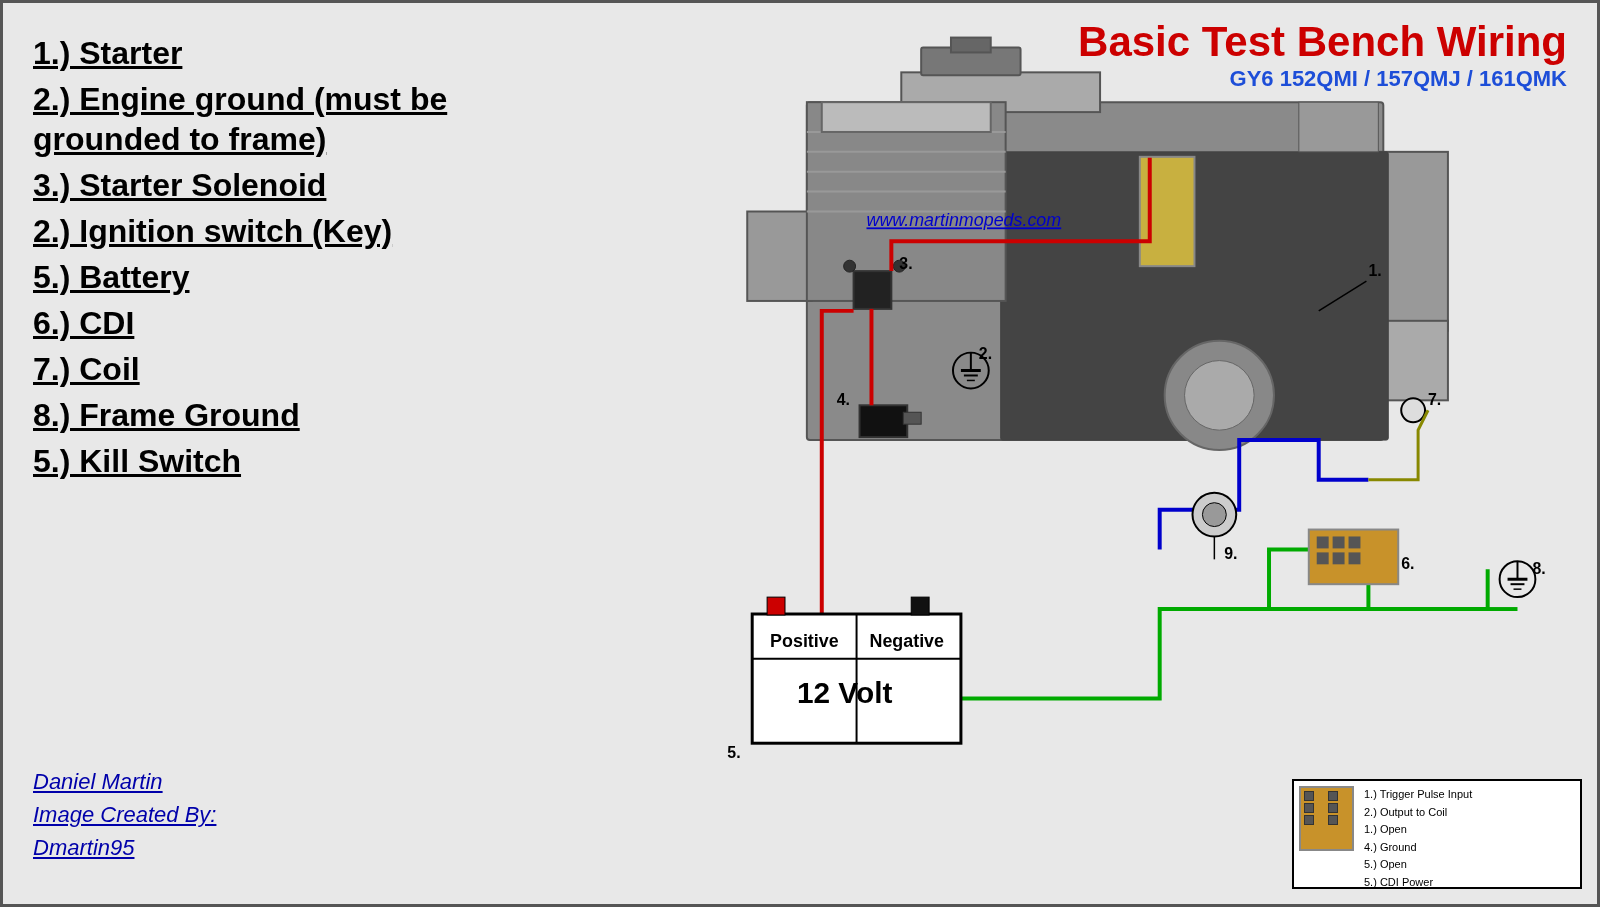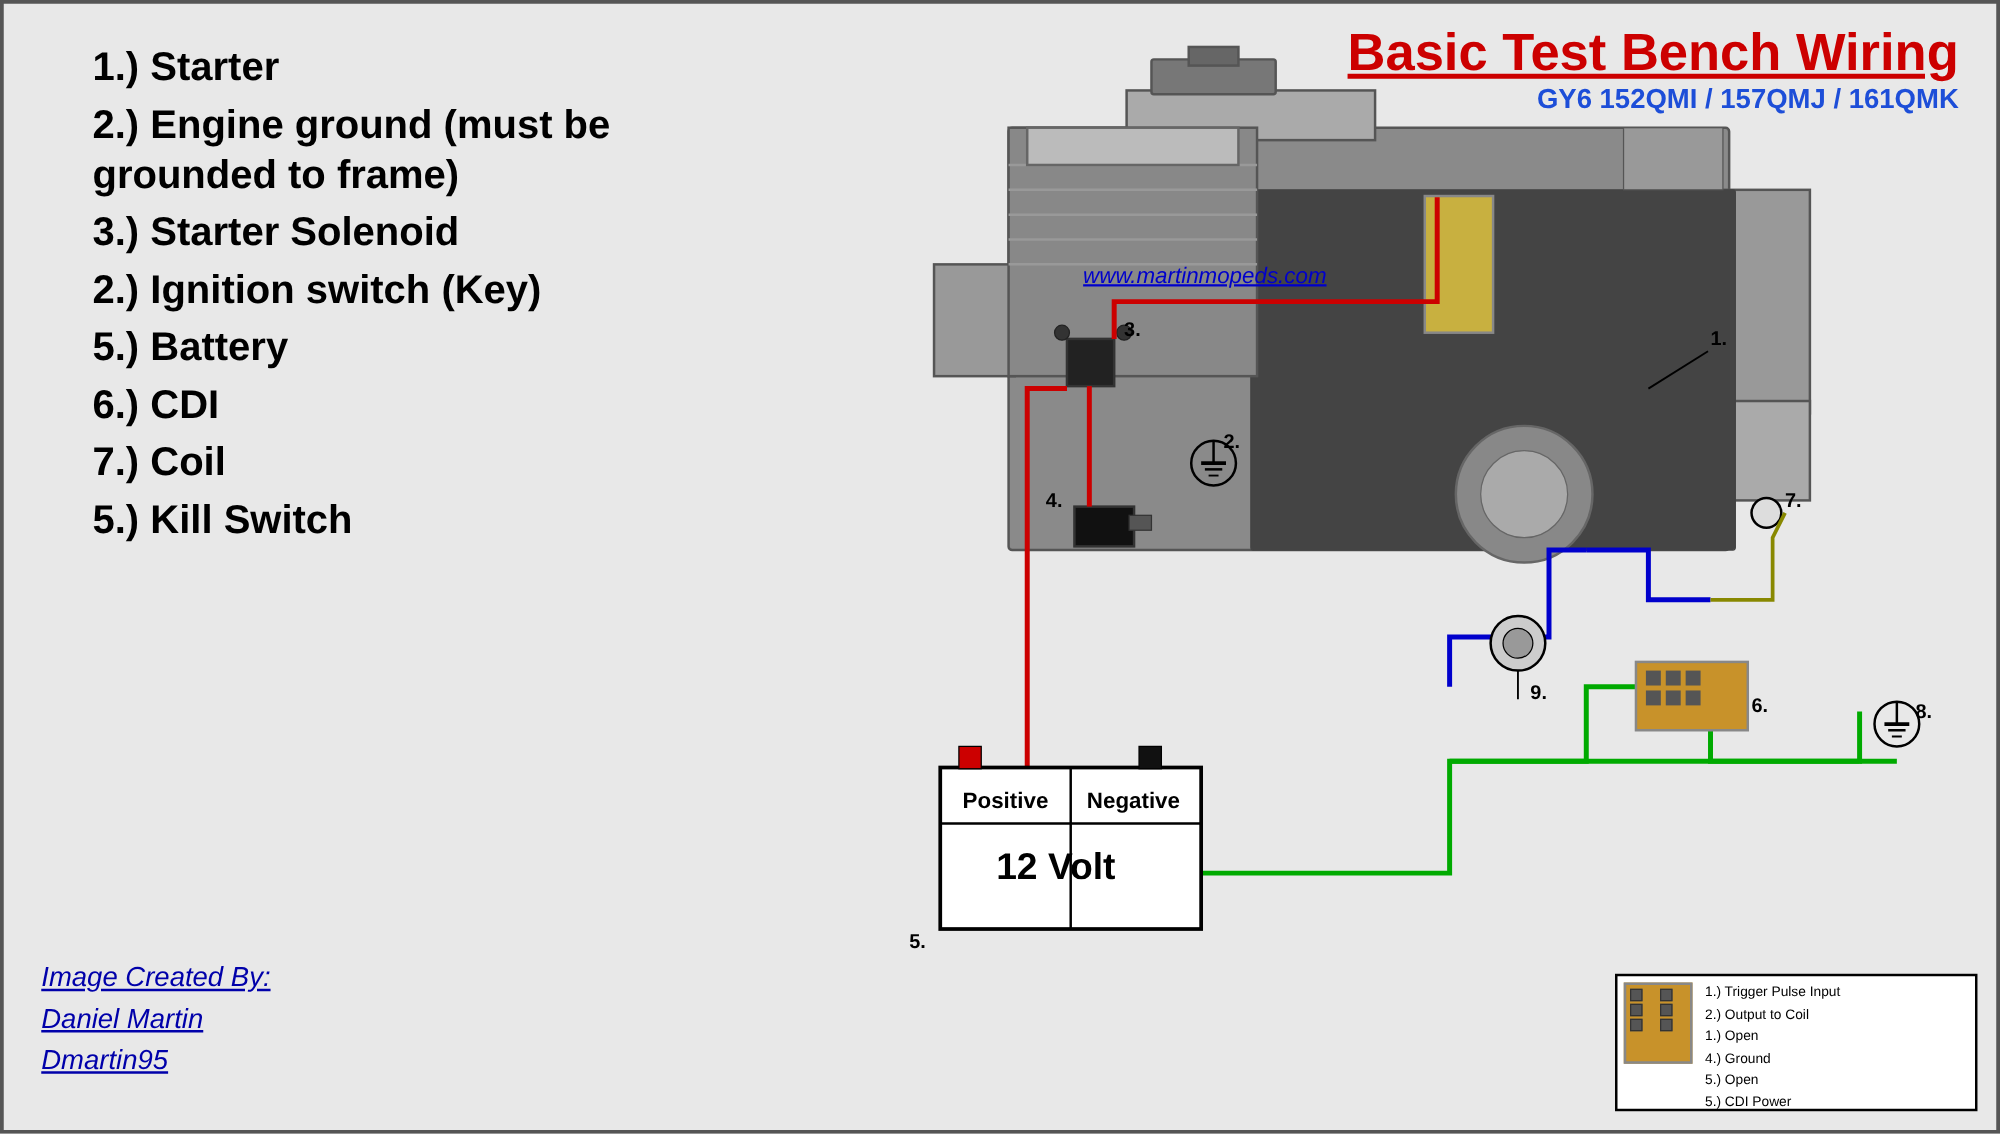--- a/index.html
+++ b/index.html
@@ -23,40 +23,39 @@
       padding: 30px 20px 20px 30px;
       flex-shrink: 0;
     }
     .numbered-list {
       list-style: none;
       padding: 0;
     }
     .numbered-list li {
       font-size: 32px;
       font-weight: bold;
+      text-decoration: underline;
       color: #000;
       margin-bottom: 6px;
       line-height: 1.25;
-      margin-left: 41px;
     }
     .right-panel {
       flex: 1;
       position: relative;
     }
     .title-block {
       position: absolute;
       top: 15px;
       right: 30px;
       text-align: right;
     }
     .title-main {
       font-size: 42px;
       font-weight: bold;
       color: #cc0000;
-      text-decoration: underline;
     }
     .title-sub {
       font-size: 22px;
       color: #1d4ed8;
       font-weight: bold;
     }
     
     .wiring-svg {
       position: absolute;
       top: 0;
@@ -130,25 +129,26 @@
 
   <div class="left-panel">
     <ul class="numbered-list">
       <li>1.)  Starter</li>
       <li>2.)  Engine ground (must be grounded to frame)</li>
       <li>3.)  Starter Solenoid</li>
       <li>2.)  Ignition switch (Key)</li>
       <li>5.)  Battery</li>
       <li>6.)  CDI</li>
       <li>7.)  Coil</li>
+      <li>8.)  Frame Ground</li>
       <li>5.)  Kill Switch</li>
     </ul>
     <div class="credit-text">
+      <div>Daniel Martin</div>
       <div>Image Created By:</div>
-      <div>Daniel Martin</div>
       <div>Dmartin95</div>
     </div>
   </div>
 
   <div class="right-panel">
 
     <div class="title-block">
       <div class="title-main">Basic Test Bench Wiring</div>
       <div class="title-sub">GY6  152QMI / 157QMJ / 161QMK</div>
     </div>

